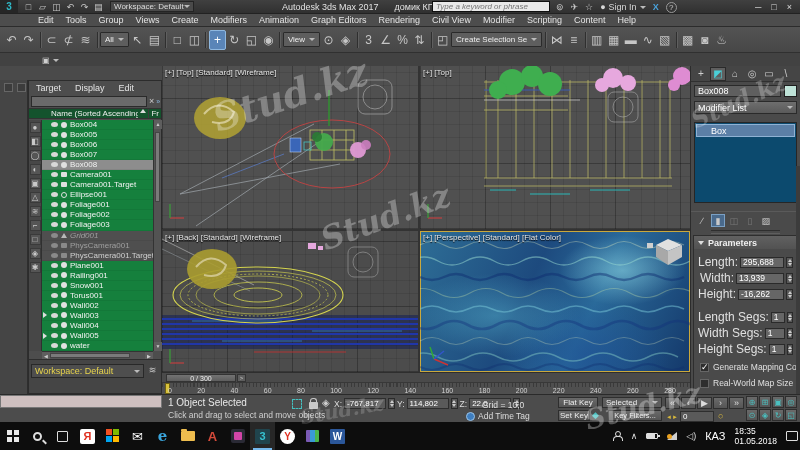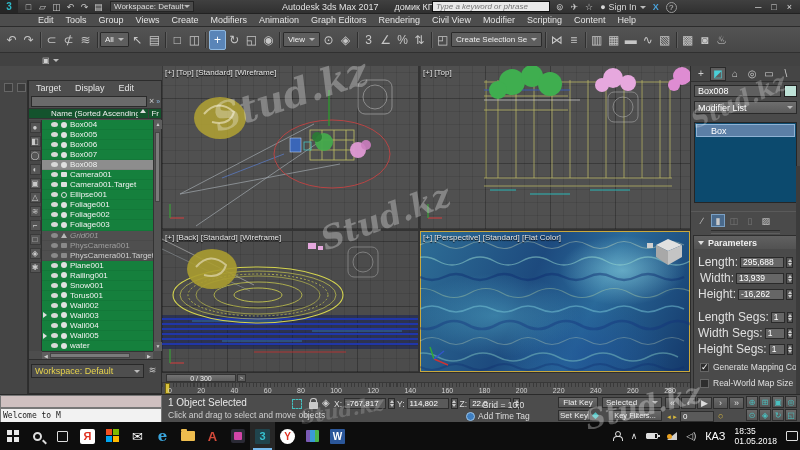--- a/index.html
+++ b/index.html
@@ -937,21 +937,20 @@
         <span class="tick">200</span>
         <span class="tick">220</span>
         <span class="tick">240</span>
         <span class="tick">260</span>
         <span class="tick">280</span>
       </span>
   </div>
 
   <div class="statusbar">
     <div class="listener-pink"></div>
-    <div class="listener-white">Welcome to M</div>
     <span class="st-line1">1 Object Selected</span>
     <span class="st-line2">Click and drag to select and move objects</span>
     <span class="dotsel"></span>
     <span class="lock-icon"></span>
     <span class="gizmo-icon">◈</span>
     <span class="coords">
       <span>X:</span>
         <input value="-767,817" style="">
         <span class="spin"></span>
       <span>Y:</span>

